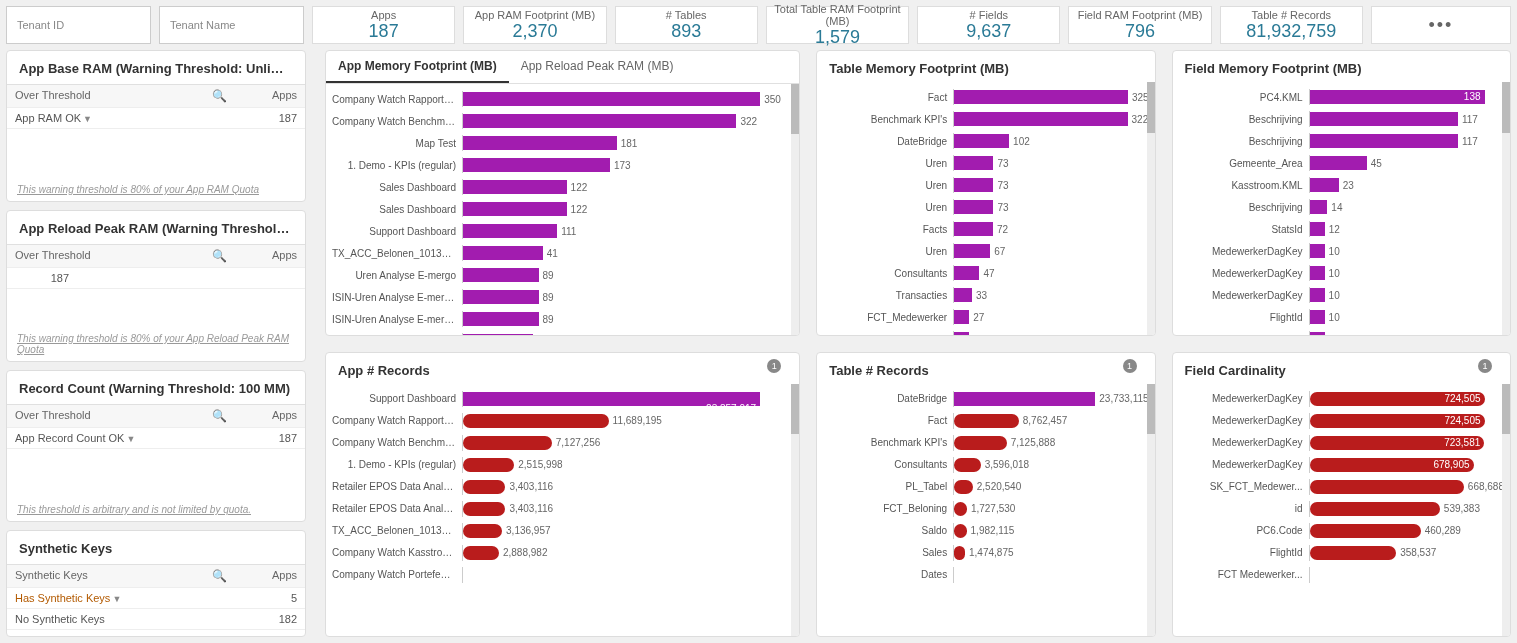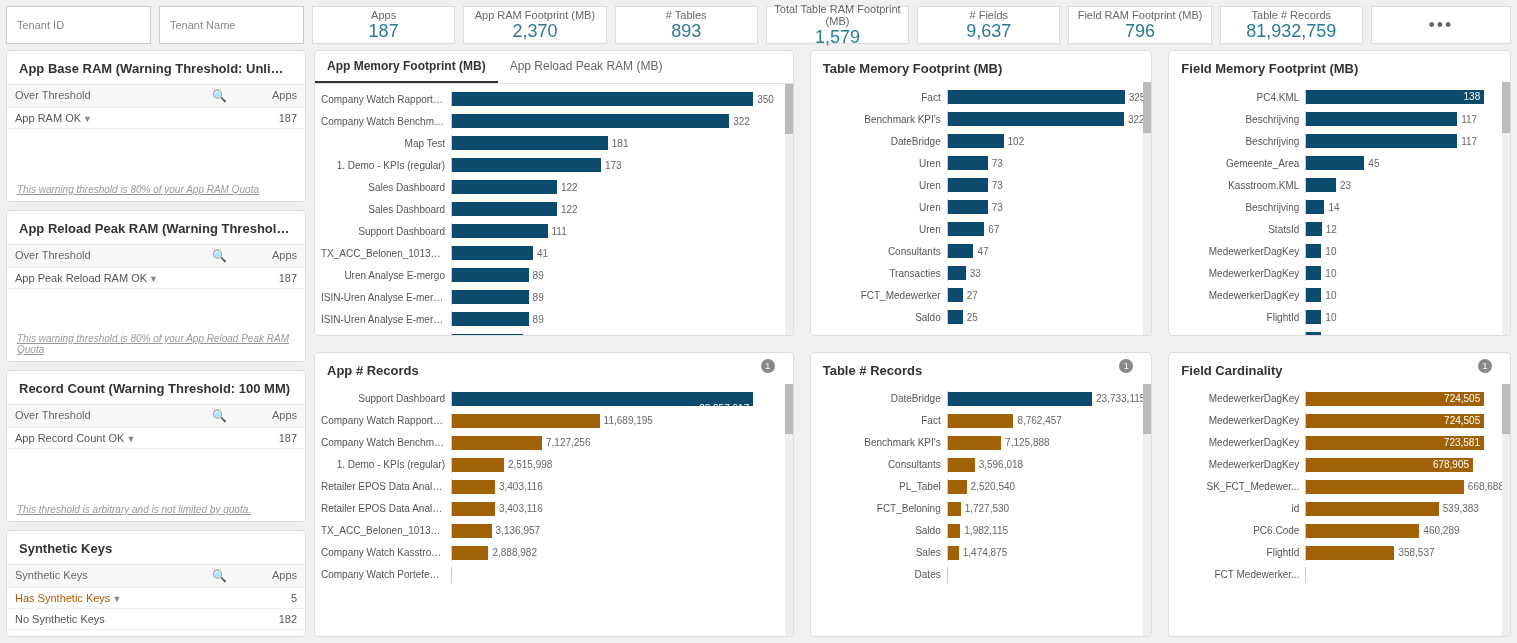--- a/index.html
+++ b/index.html
@@ -95,20 +95,21 @@
   .search-ic { float:right; color:#888; font-size:12px; }
   .panel-foot { font-size:10px; font-style:italic; color:#999; padding:6px 10px;text-decoration:underline; }
   .warning-text { color:#b35a00; }
   .content {
     flex:1;
     display:grid;
     grid-template-columns: 1.4fr 1fr 1fr;
     grid-template-rows: 1fr 1fr;
     gap:16px;
     min-width:0;
+    margin-left:11px;
   }
   .tabbar { display:flex; border-bottom:1px solid #e0e0e0; font-size:12px; }
   .tab { padding:8px 12px; color:#666; cursor:pointer; }
   .tab.active { color:#333; font-weight:bold; border-bottom:2px solid #333; }
   .chart-title { font-weight:bold; font-size:13px; color:#333; padding:10px 12px 6px; }
   .chart {
     flex:1;
     padding:4px 6px 4px 6px;
     overflow:hidden;
     position:relative;
@@ -125,22 +126,22 @@
     padding-right:6px;
     color:#555;
     white-space:nowrap;
     overflow:hidden;
     text-overflow:ellipsis;
     flex-shrink:0;
   }
   .bar-track { flex:1; height:16px; display:flex; align-items:center; border-left:1px solid #ccc; }
   .bar-fill { height:14px; }
   .bar-val { padding-left:4px; color:#666; font-size:10px; white-space:nowrap; }
-  .dark { background:#0c4a6e;padding-left:15px; }
-  .light { background:#a16207; }
+  .dark { background:#a21caf;padding-left:15px; }
+  .light { background:#b91c1c;border-radius:7px; }
   .scroll-hint {
     position:absolute;
     right:0;
     top:0;
     bottom:0;
     width:8px;
     background:linear-gradient(to bottom,#bbb 0,#bbb 20%,#eee 20%,#eee 100%);
   }
   .badge {
     position:absolute;
@@ -220,21 +221,20 @@
     </div>
 
     <div class="panel" style="flex:1">
       <div class="panel-title">App Reload Peak RAM (Warning Threshold: 12,...</div>
       <div class="mini-table">
         <div class="mt-row header">
           <div class="mt-cell l"><span>Over Threshold</span><span class="search-ic">🔍</span></div>
           <div class="mt-cell right">Apps</div>
         </div>
         <div class="mt-row">
-          <div class="mt-cell l"><span>App Peak Reload RAM OK</span><span class="chevron-dn">▼</span></div>
           <div class="mt-cell right">187</div>
         </div>
       </div>
       <div style="flex:1"></div>
       <div class="panel-foot">This warning threshold is 80% of your App Reload Peak RAM Quota</div>
     </div>
 
     <div class="panel" style="flex:1">
       <div class="panel-title">Record Count (Warning Threshold: 100 MM)</div>
       <div class="mini-table">
@@ -407,20 +407,27 @@
             </div>
           </div>
           <div class="bar-row">
             <div class="bar-label">Uren</div>
             <div class="bar-track">
               <div class="bar-fill dark" style="width: 20.2154%; position: relative;"></div>
               <div class="bar-val">73</div>
             </div>
           </div>
           <div class="bar-row">
+            <div class="bar-label">Facts</div>
+            <div class="bar-track">
+              <div class="bar-fill dark" style="width: 19.9385%; position: relative;"></div>
+              <div class="bar-val">72</div>
+            </div>
+          </div>
+          <div class="bar-row">
             <div class="bar-label">Uren</div>
             <div class="bar-track">
               <div class="bar-fill dark" style="width: 18.5538%; position: relative;"></div>
               <div class="bar-val">67</div>
             </div>
           </div>
           <div class="bar-row">
             <div class="bar-label">Consultants</div>
             <div class="bar-track">
               <div class="bar-fill dark" style="width: 13.0154%; position: relative;"></div>

